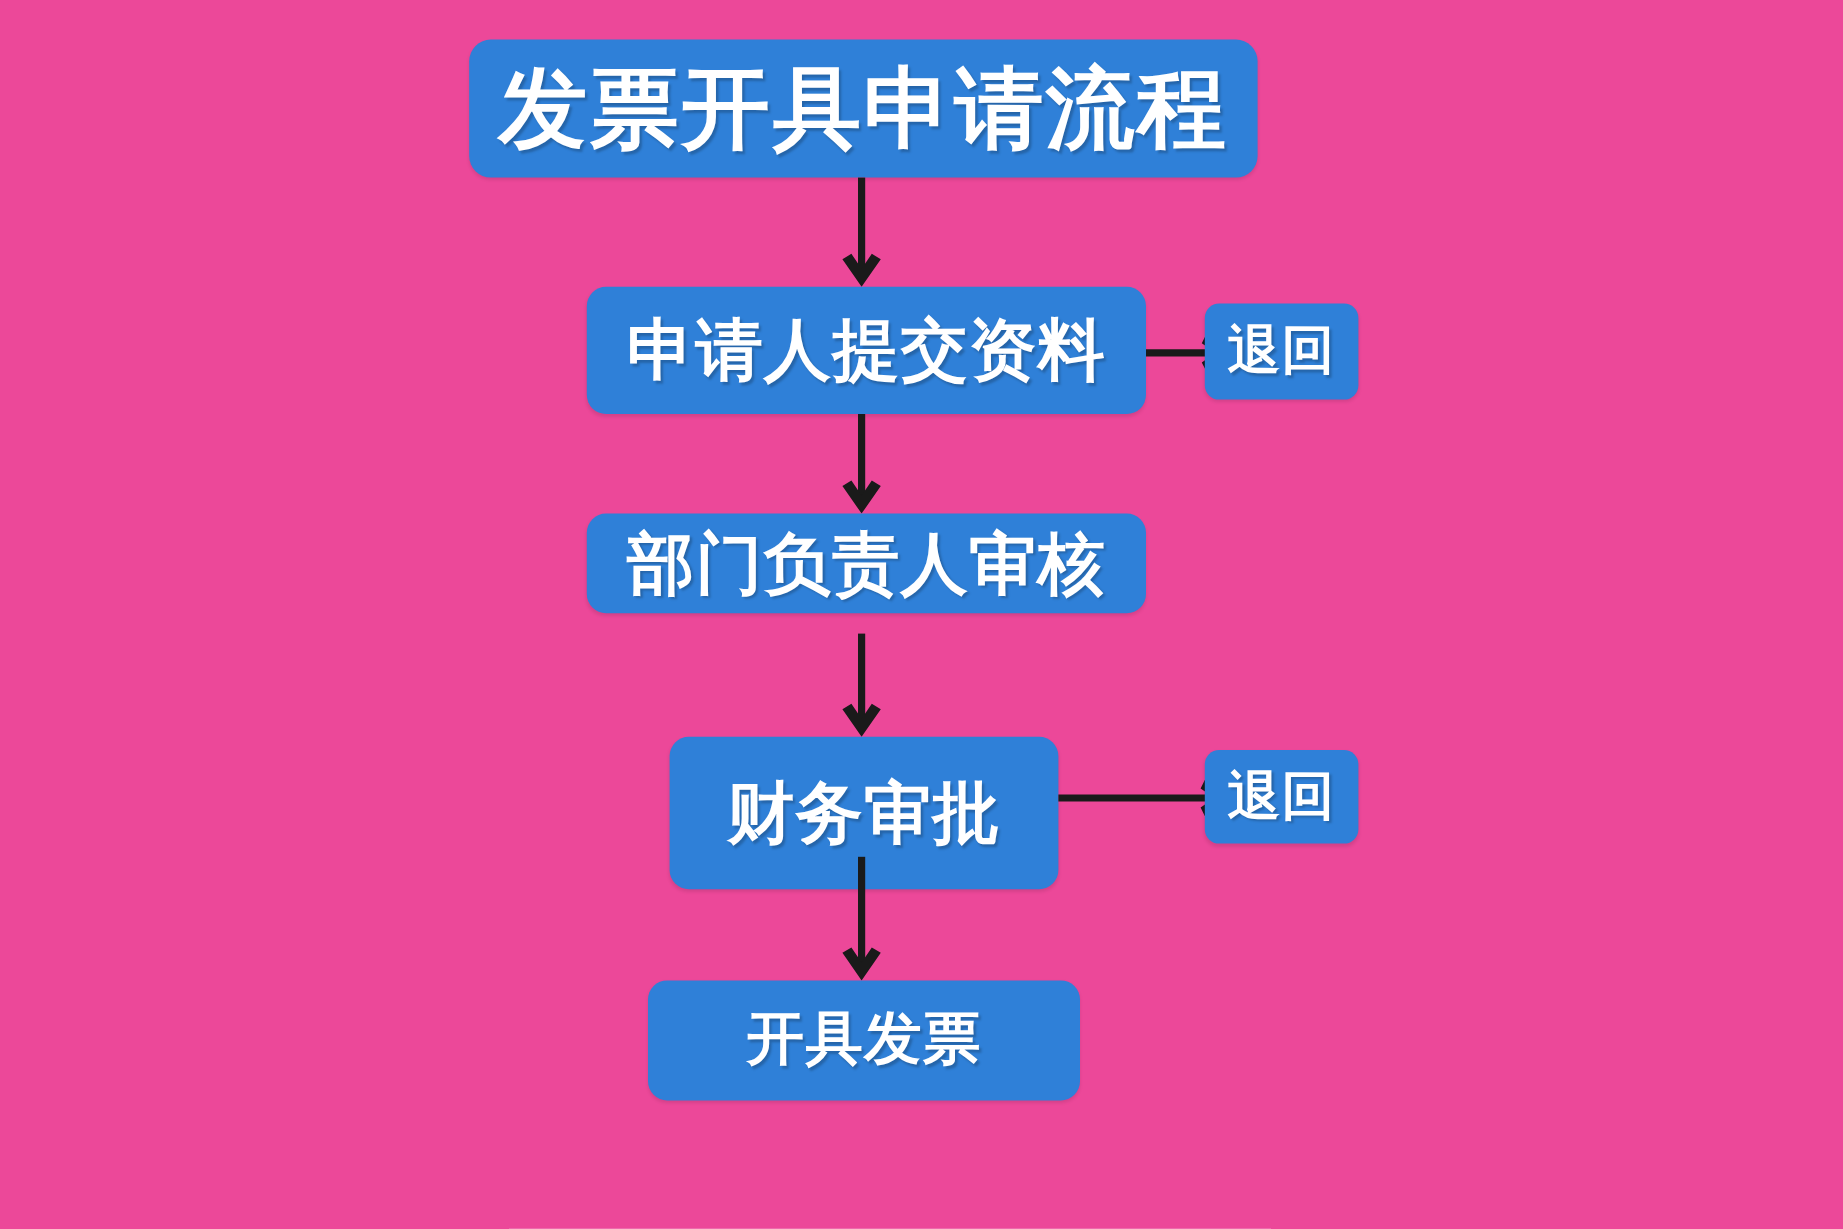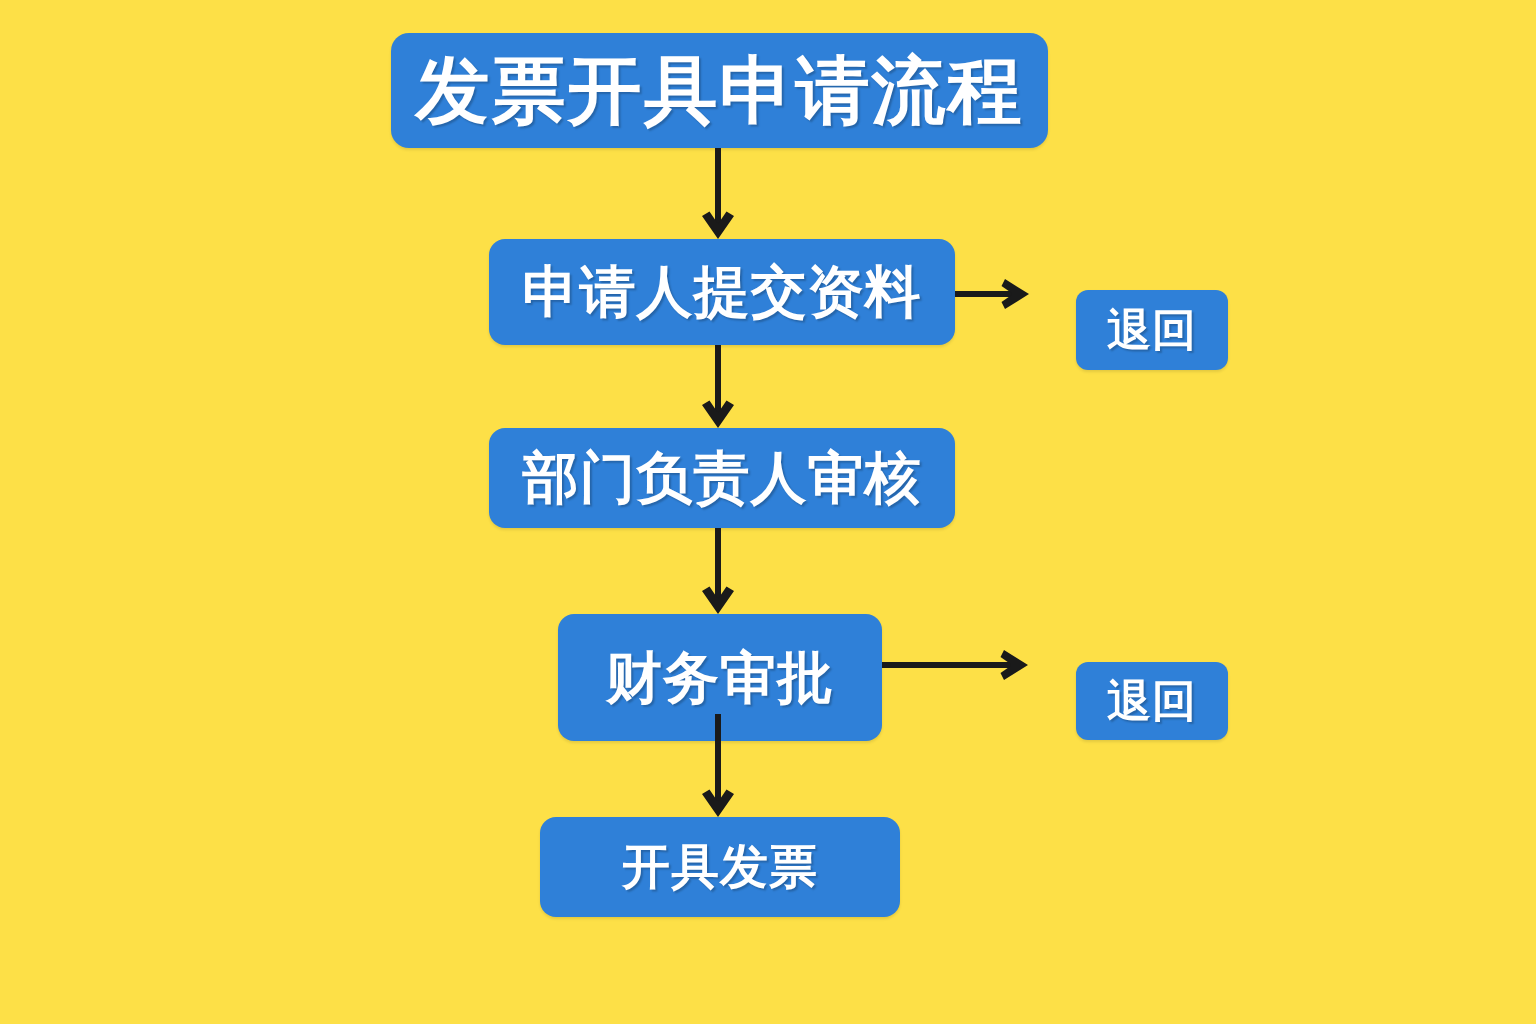--- a/index.html
+++ b/index.html
@@ -12,21 +12,21 @@
     width: 1536px;
     height: 1024px;
     overflow: hidden;
     font-family: "Liberation Sans", "DejaVu Sans", sans-serif;
   }
 
   #canvas {
     position: relative;
     width: 1536px;
     height: 1024px;
-    background: #fde047;
+    background: #ec4899;
     text-decoration: underline;
   }
 
   
   .node {
     position: absolute;
     background: #2F80D8;
     border-radius: 16px;
     display: flex;
     align-items: center;
@@ -63,21 +63,21 @@
     width: 466px;
     height: 106px;
   }
   .node-step1 .label { font-size: 56px; }
 
   
   .node-step2 {
     left: 489px;
     top: 428px;
     width: 466px;
-    height: 100px;
+    height: 83px;
   }
   .node-step2 .label { font-size: 56px; }
 
   
   .node-step3 {
     left: 558px;
     top: 614px;
     width: 324px;
     height: 127px;
   }
@@ -87,24 +87,23 @@
   .node-step4 {
     left: 540px;
     top: 817px;
     width: 360px;
     height: 100px;
   }
   .node-step4 .label { font-size: 48px; }
 
   
   .node-return {
-    left: 1076px;
-    width: 152px;
+    left: 1004px;
+    width: 128px;
     border-radius: 12px;
-    margin-top: 37px;
   }
   .node-return-1 { top: 253px; height: 80px; }
   .node-return-2 { top: 625px; height: 78px; }
   .node-return .label { font-size: 44px; }
 
   
   .connector {
     position: absolute;
     overflow: visible;
     pointer-events: none;

